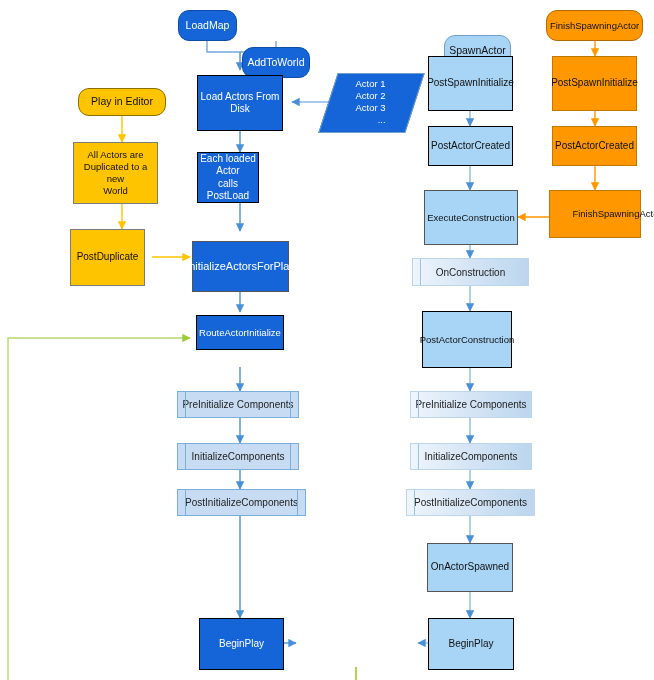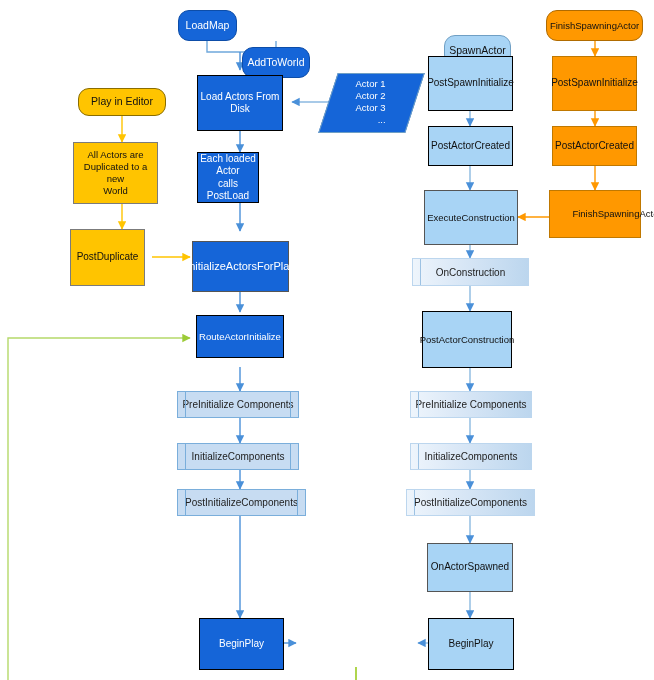--- a/index.html
+++ b/index.html
@@ -160,21 +160,21 @@
 ...</div>
 
   <div class="node proc blue" style="left:197px;top:75px;width:86px;height:56px;">Load Actors From
 Disk</div>
 
   <div class="node proc blue" style="left:197px;top:152px;width:62px;height:51px;">Each loaded Actor
 calls PostLoad</div>
 
   <div class="node proc blue grayb" style="left:192px;top:233px;width:97px;height:51px;font-size:11px;margin-top:8px;">InitializeActorsForPlay</div>
 
-  <div class="node proc blue" style="left:196px;top:315px;width:88px;height:43px;font-size:9.5px;">RouteActorInitialize</div>
+  <div class="node proc blue" style="left:196px;top:315px;width:88px;height:35px;font-size:9.5px;">RouteActorInitialize</div>
 
   <div class="pre" style="left:177px;top:391px;width:122px;height:27px;">PreInitialize Components</div>
 
   <div class="pre" style="left:177px;top:443px;width:122px;height:27px;">InitializeComponents</div>
 
   <div class="pre" style="left:177px;top:489px;width:129px;height:27px;">PostInitializeComponents</div>
 
   <div class="node proc blue" style="left:199px;top:618px;width:85px;height:52px;">BeginPlay</div>
 
   <div class="node pill yellow" style="left:78px;top:88px;width:88px;height:28px;">Play in Editor</div>

